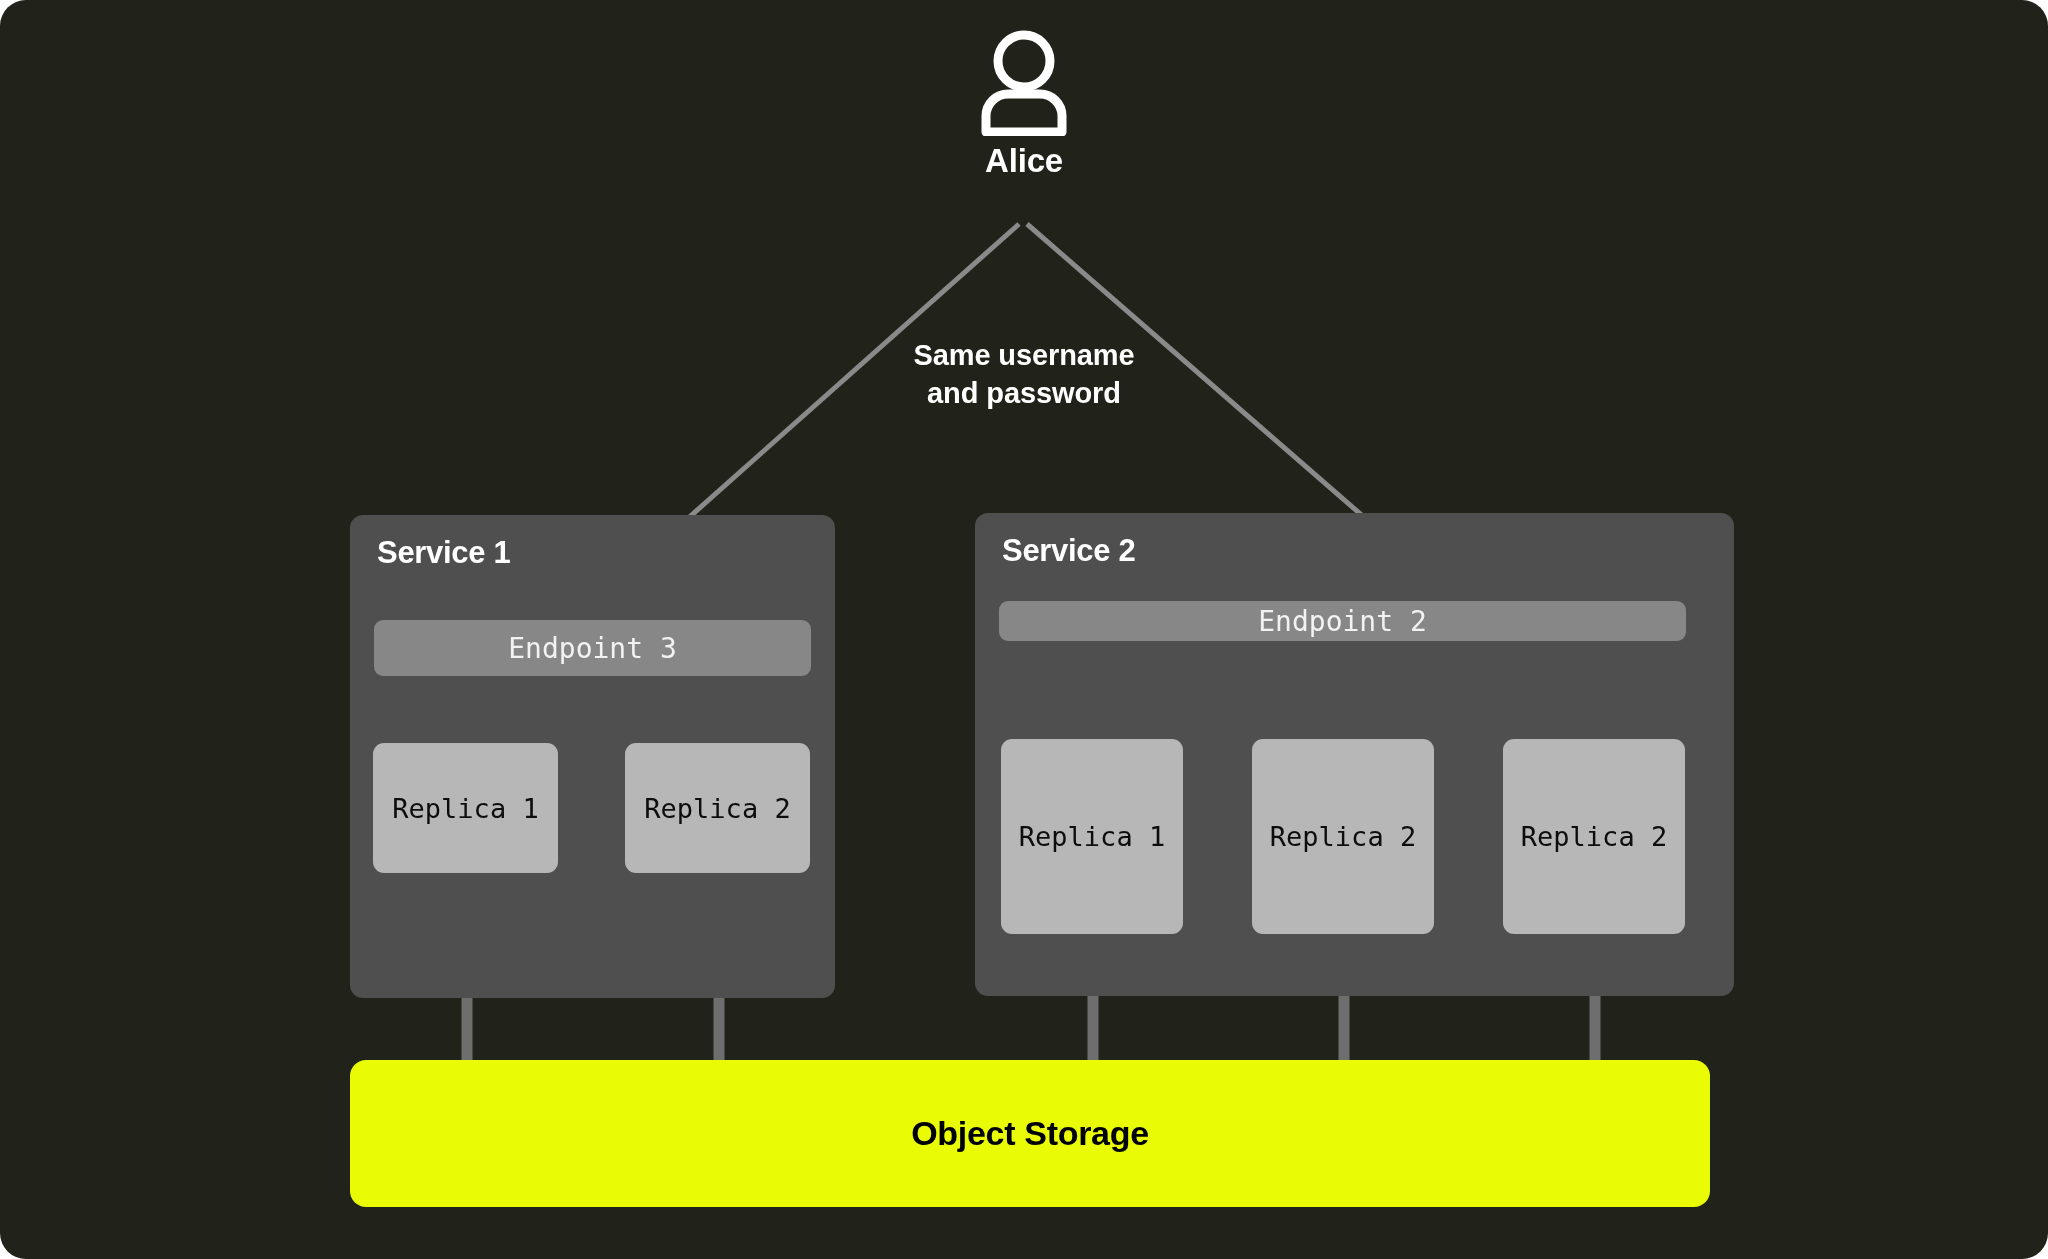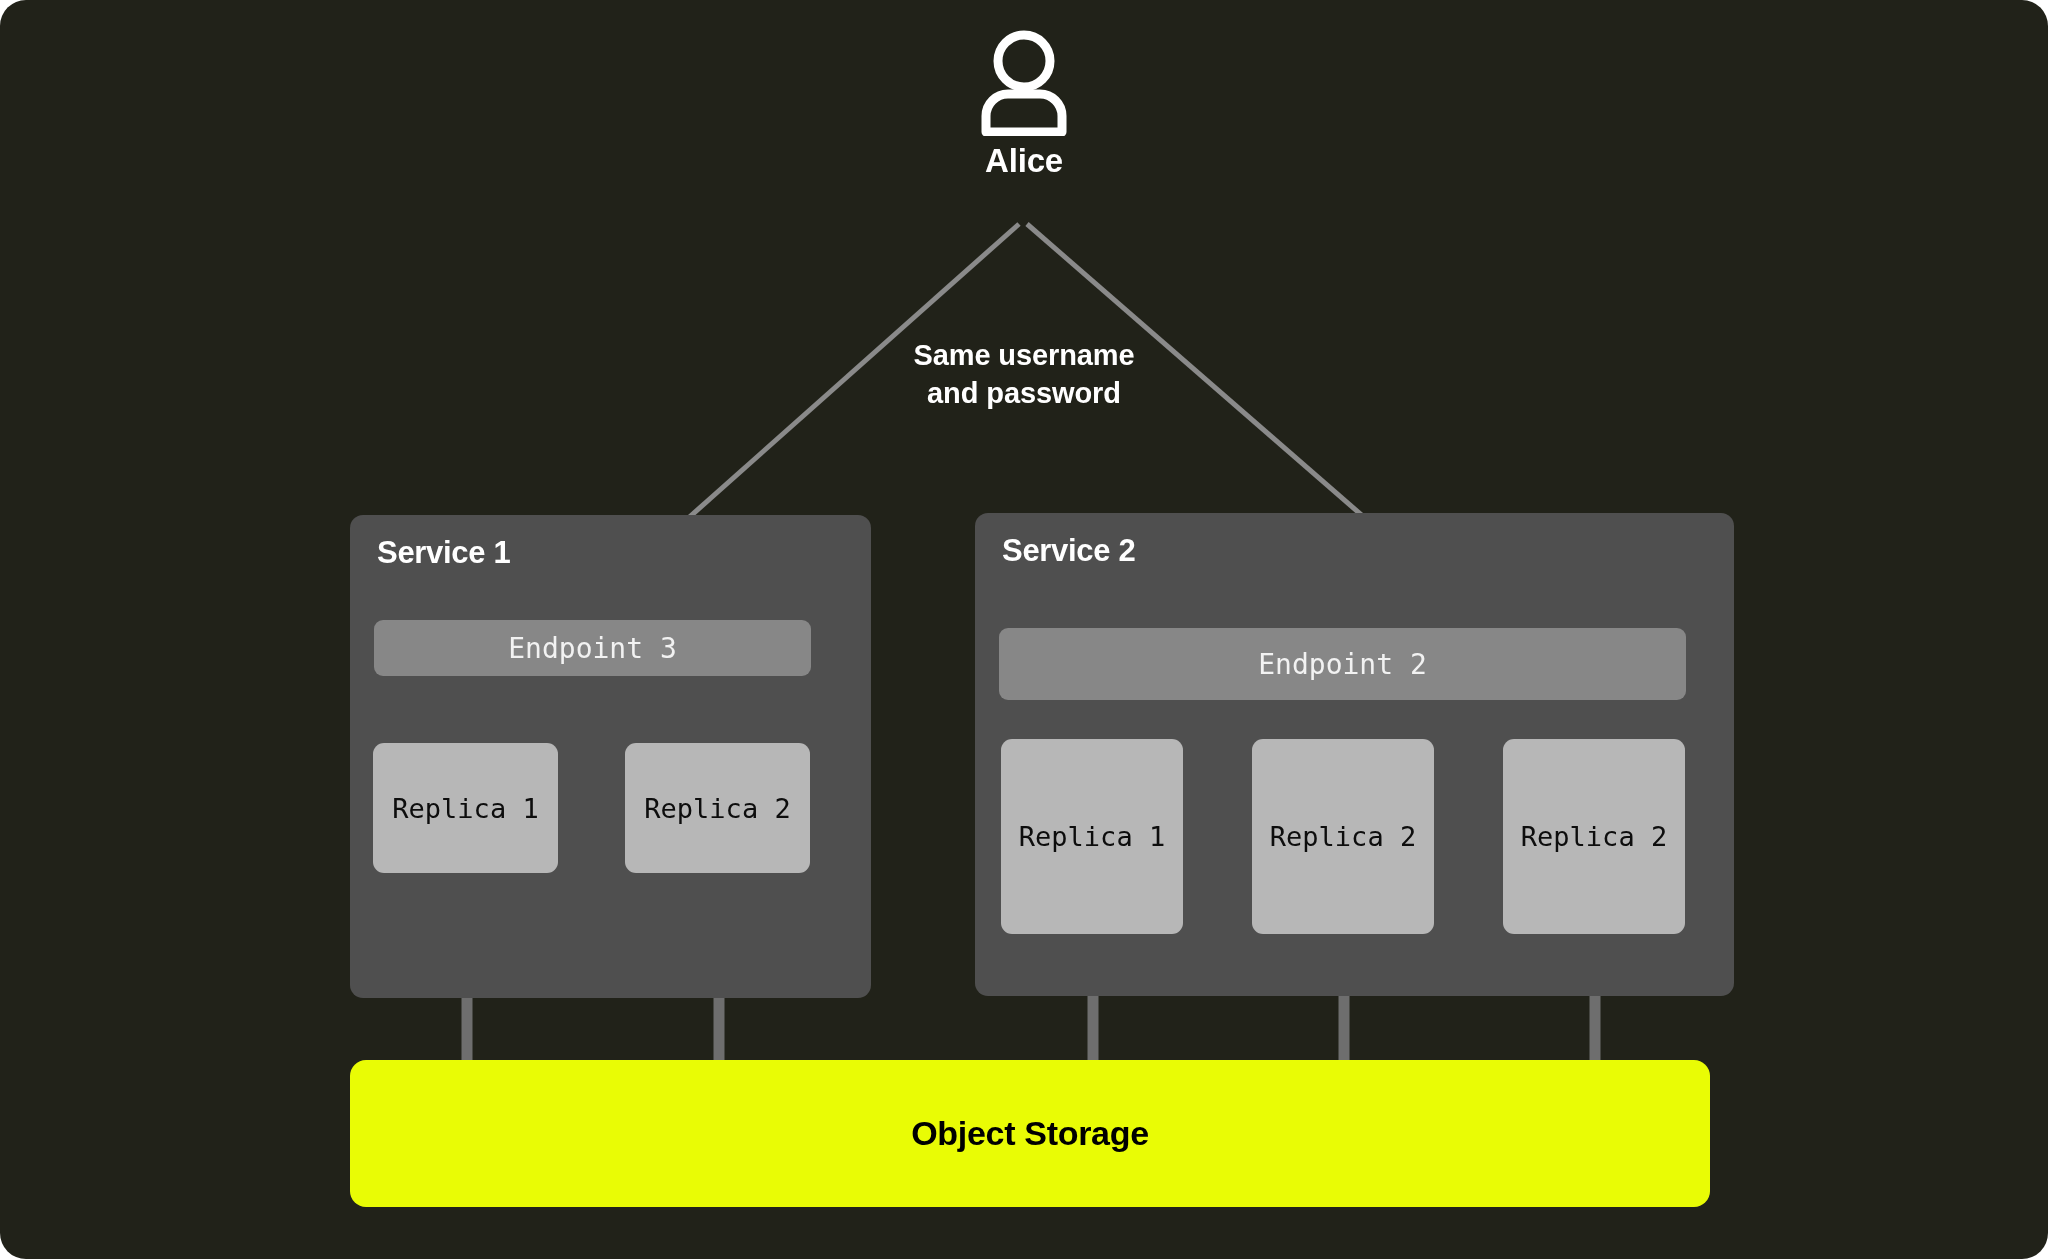--- a/index.html
+++ b/index.html
@@ -62,21 +62,21 @@
     line-height: 1.32;
     letter-spacing: -0.1px;
   }
 
   
   .service {
     position: absolute;
     background: #4f4f4f;
     border-radius: 13px;
   }
-  #service-1 { left: 350px;  top: 515px; width: 485px;  height: 483px; padding-left: 36px; }
+  #service-1 { left: 350px;  top: 515px; width: 485px;  height: 483px; }
   #service-2 { left: 975px;  top: 513px; width: 735px;  height: 483px; padding-left: 24px; }
 
   .service-title {
     position: absolute;
     left: 27px;
     top: 20px;
     color: #ffffff;
     font-size: 31px;
     font-weight: bold;
     letter-spacing: -0.3px;
@@ -87,21 +87,21 @@
     background: #878787;
     border-radius: 9px;
     color: #f2f2f2;
     font-family: "DejaVu Sans Mono", monospace;
     font-size: 28px;
     display: flex;
     align-items: center;
     justify-content: center;
   }
   #endpoint-1 { left: 24px; top: 105px; width: 437px; height: 56px; }
-  #endpoint-2 { left: 24px; top: 115px; width: 687px; height: 72px; }
+  #endpoint-2 { left: 24px; top: 88px; width: 687px; height: 40px; }
 
   .replica {
     position: absolute;
     background: #b7b7b7;
     border-radius: 11px;
     color: #0d0d0d;
     font-family: "DejaVu Sans Mono", monospace;
     font-size: 27px;
     display: flex;
     align-items: center;

